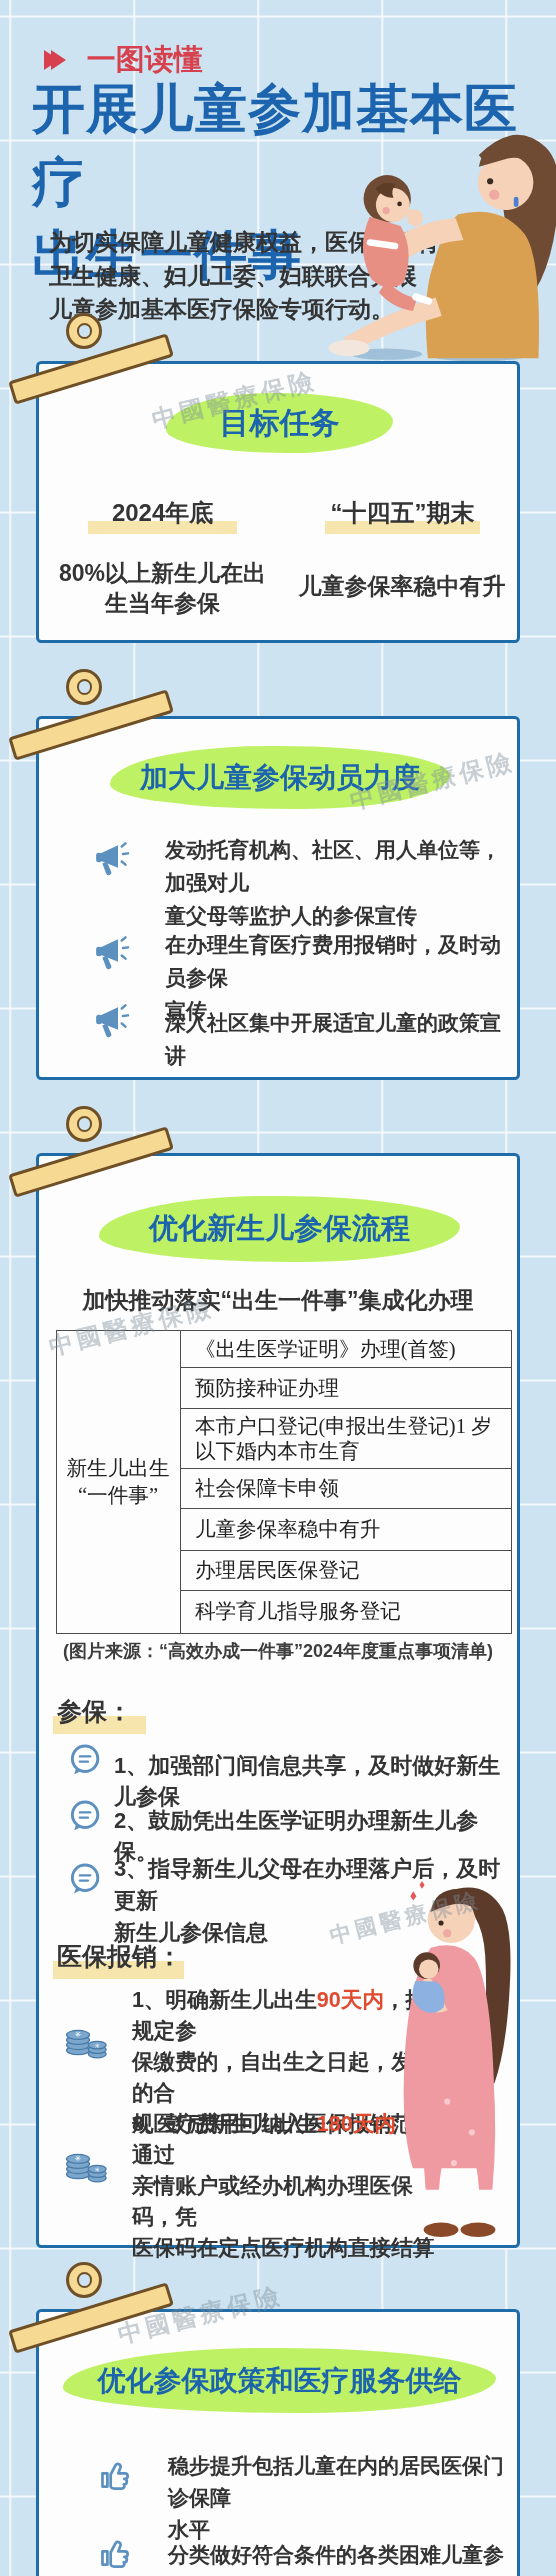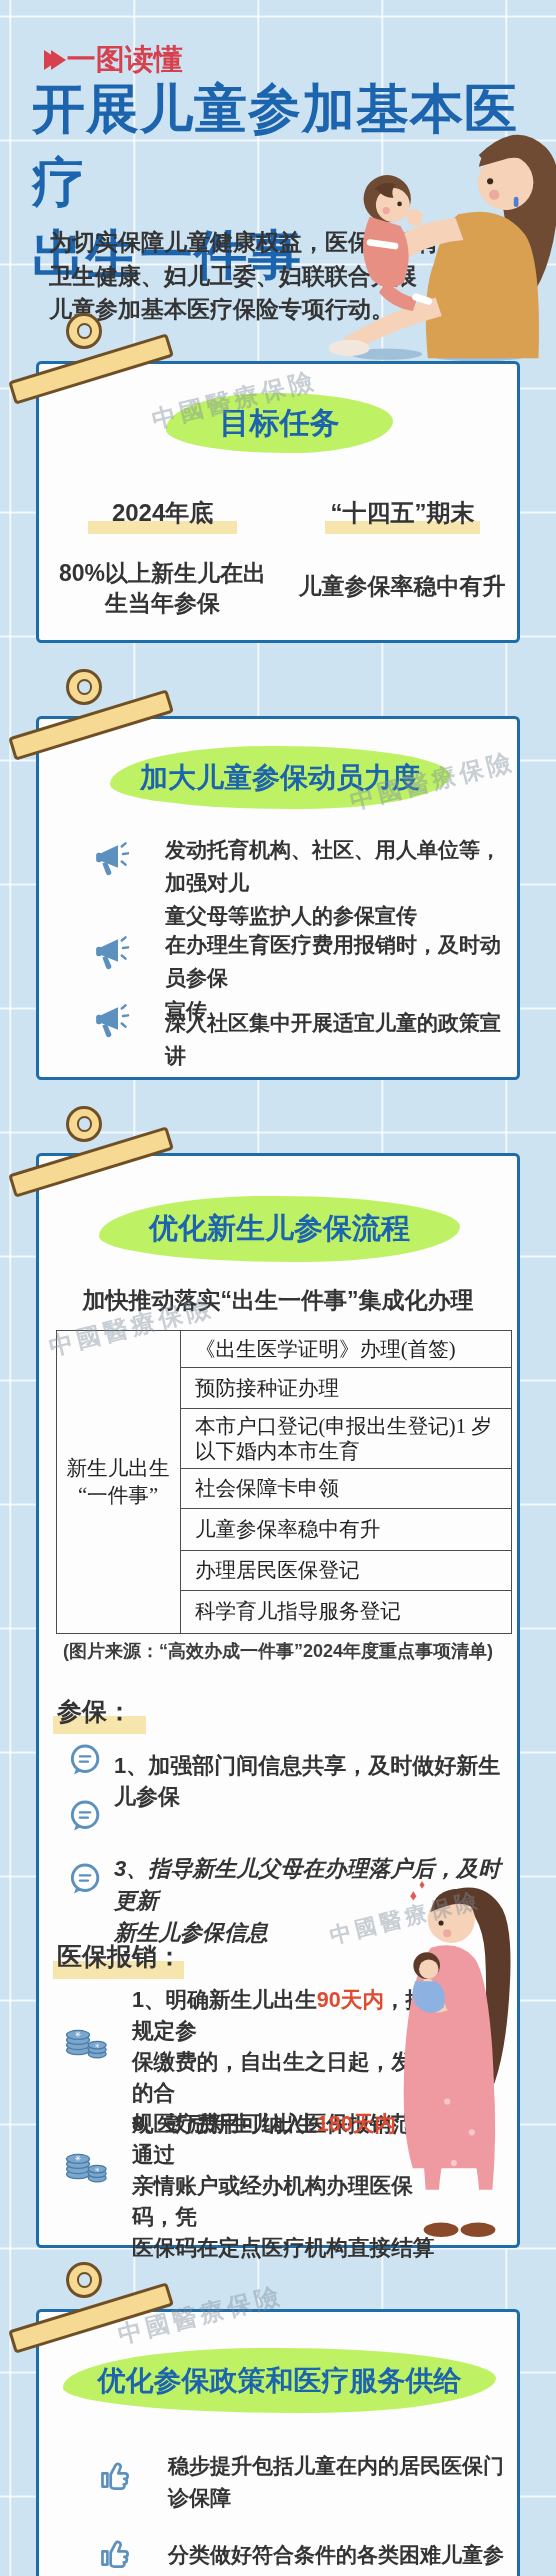--- a/index.html
+++ b/index.html
@@ -44,21 +44,21 @@
 </head>
 <body>
 
 <div id="poster">
 
   <div class="abs" style="left:44px;top:40px;display:flex;align-items:center;">
     <span style="display:inline-flex;">
       <span class="arrow"></span>
         <span class="arrow" style="margin-left:-8.2px;"></span>
     </span>
-    <span style="color:#d7414e;font-weight:bold;font-size:29px;margin-left:1px;">一图读懂</span>
+    <span style="color:#d7414e;font-weight:bold;font-size:29px;margin-left:21px;">一图读懂</span>
   </div>
 
   <div class="abs" style="left:32px;top:72px;color:#1c64ad;font-weight:bold;font-size:53px;line-height:73px;letter-spacing:1px;">
     <span class="line">开展儿童参加基本医疗</span>
     <span class="line">出生一件事</span>
   </div>
 
   <div class="abs txt" style="left:49px;top:226px;font-size:23px;line-height:32px;">
     <span class="line">为切实保障儿童健康权益，医保、教育、</span>
     <span class="line" style="margin-top:1.5px;">卫生健康、妇儿工委、妇联联合开展</span>
@@ -225,29 +225,32 @@
       <span class="line">1、加强部门间信息共享，及时做好新生儿参保</span>
     </div>
     <svg class="ico" style="left:27px;top:642px;" width="37" height="37" viewBox="0 0 64 64">
         <circle cx="33" cy="29" r="22" fill="#fff" stroke="#5b90bf" stroke-width="5"></circle>
         <path d="M18 44 l-4 12 l14 -7z" fill="#5b90bf"></path>
         <g stroke="#5b90bf" stroke-width="4" stroke-linecap="round">
           <line x1="24" y1="25" x2="42" y2="25"></line>
           <line x1="24" y1="34" x2="38" y2="34"></line>
         </g>
       </svg>
+    <div class="abs txt" style="left:75px;top:649px;width:402px;font-size:22px;line-height:31px;">
+      <span class="line">2、鼓励凭出生医学证明办理新生儿参保。</span>
+    </div>
     <svg class="ico" style="left:27px;top:705px;" width="37" height="37" viewBox="0 0 64 64">
         <circle cx="33" cy="29" r="22" fill="#fff" stroke="#5b90bf" stroke-width="5"></circle>
         <path d="M18 44 l-4 12 l14 -7z" fill="#5b90bf"></path>
         <g stroke="#5b90bf" stroke-width="4" stroke-linecap="round">
           <line x1="24" y1="25" x2="42" y2="25"></line>
           <line x1="24" y1="34" x2="38" y2="34"></line>
         </g>
       </svg>
-    <div class="abs txt" style="left:75px;top:697px;width:402px;font-size:22px;line-height:32px;font-style:italic;">
+    <div class="abs txt" style="left:75px;top:697px;width:402px;font-size:22px;line-height:32px;">
       <span class="line">3、指导新生儿父母在办理落户后，及时更新</span>
       <span class="line">新生儿参保信息</span>
     </div>
 
     <div class="hl" style="left:14.4px;top:805px;width:131px;height:17.5px;"></div>
     <div class="abs txt" style="left:18px;top:784px;font-size:25px;">医保报销：</div>
 
     <svg class="abs" style="left:361px;top:719px;z-index:3;" width="118" height="371" viewBox="0 0 230 720">
       <path d="M95 30 q70 -25 105 35 q20 40 14 150 q-6 120 -30 190 q-20 -10 -26 -30 q14 -120 8 -220 q-5 -90 -71 -125z" fill="#5d3b2a"></path>
       <circle cx="100" cy="85" r="46" fill="#f6d2b8"></circle>
@@ -317,20 +320,21 @@
     <div class="wm" style="left:77px;top:-13px;">中國醫療保險</div>
     <div class="blob" style="left:24px;top:36px;width:433px;height:65px;">
       <span style="font-size:28px;">优化参保政策和医疗服务供给</span>
     </div>
 
     <svg class="ico" style="left:58px;top:145px;" width="35" height="35" viewBox="0 0 64 64">
         <path d="M10 30 h9 v24 h-9 z M25 54 V32 l9 -17 a5 5 0 0 1 9 4 l-4 11 h12 a5 5 0 0 1 0 10 h-1 a5 5 0 0 1 -1 10 a5 5 0 0 1 -4 8 l-14 0 q-4 0 -6 -4z" fill="none" stroke="#5b90bf" stroke-width="5" stroke-linejoin="round"></path>
       </svg>
     <div class="abs txt" style="left:129px;top:138px;width:340px;font-size:21px;line-height:32px;">
       <span class="line">稳步提升包括儿童在内的居民医保门诊保障</span>
+      <span class="line">水平</span>
     </div>
     <svg class="ico" style="left:58px;top:223px;" width="35" height="35" viewBox="0 0 64 64">
         <path d="M10 30 h9 v24 h-9 z M25 54 V32 l9 -17 a5 5 0 0 1 9 4 l-4 11 h12 a5 5 0 0 1 0 10 h-1 a5 5 0 0 1 -1 10 a5 5 0 0 1 -4 8 l-14 0 q-4 0 -6 -4z" fill="none" stroke="#5b90bf" stroke-width="5" stroke-linejoin="round"></path>
       </svg>
     <div class="abs txt" style="left:129px;top:227px;width:340px;font-size:21px;line-height:32px;">
       <span class="line">分类做好符合条件的各类困难儿童参保工作</span>
     </div>
 
   </div>
 

